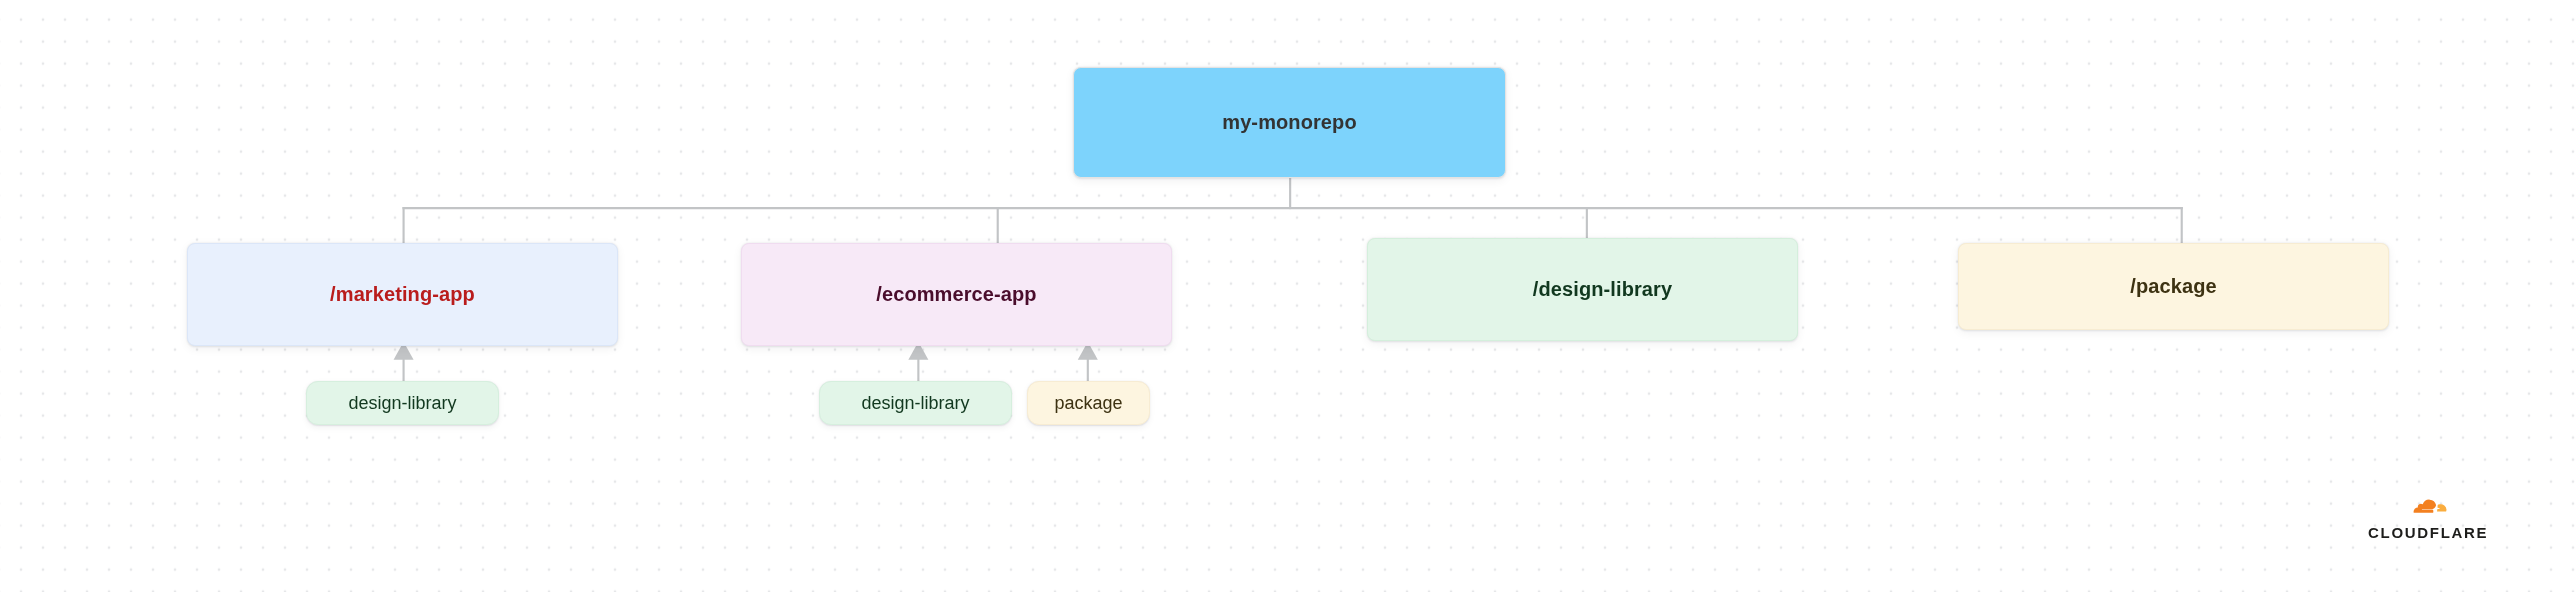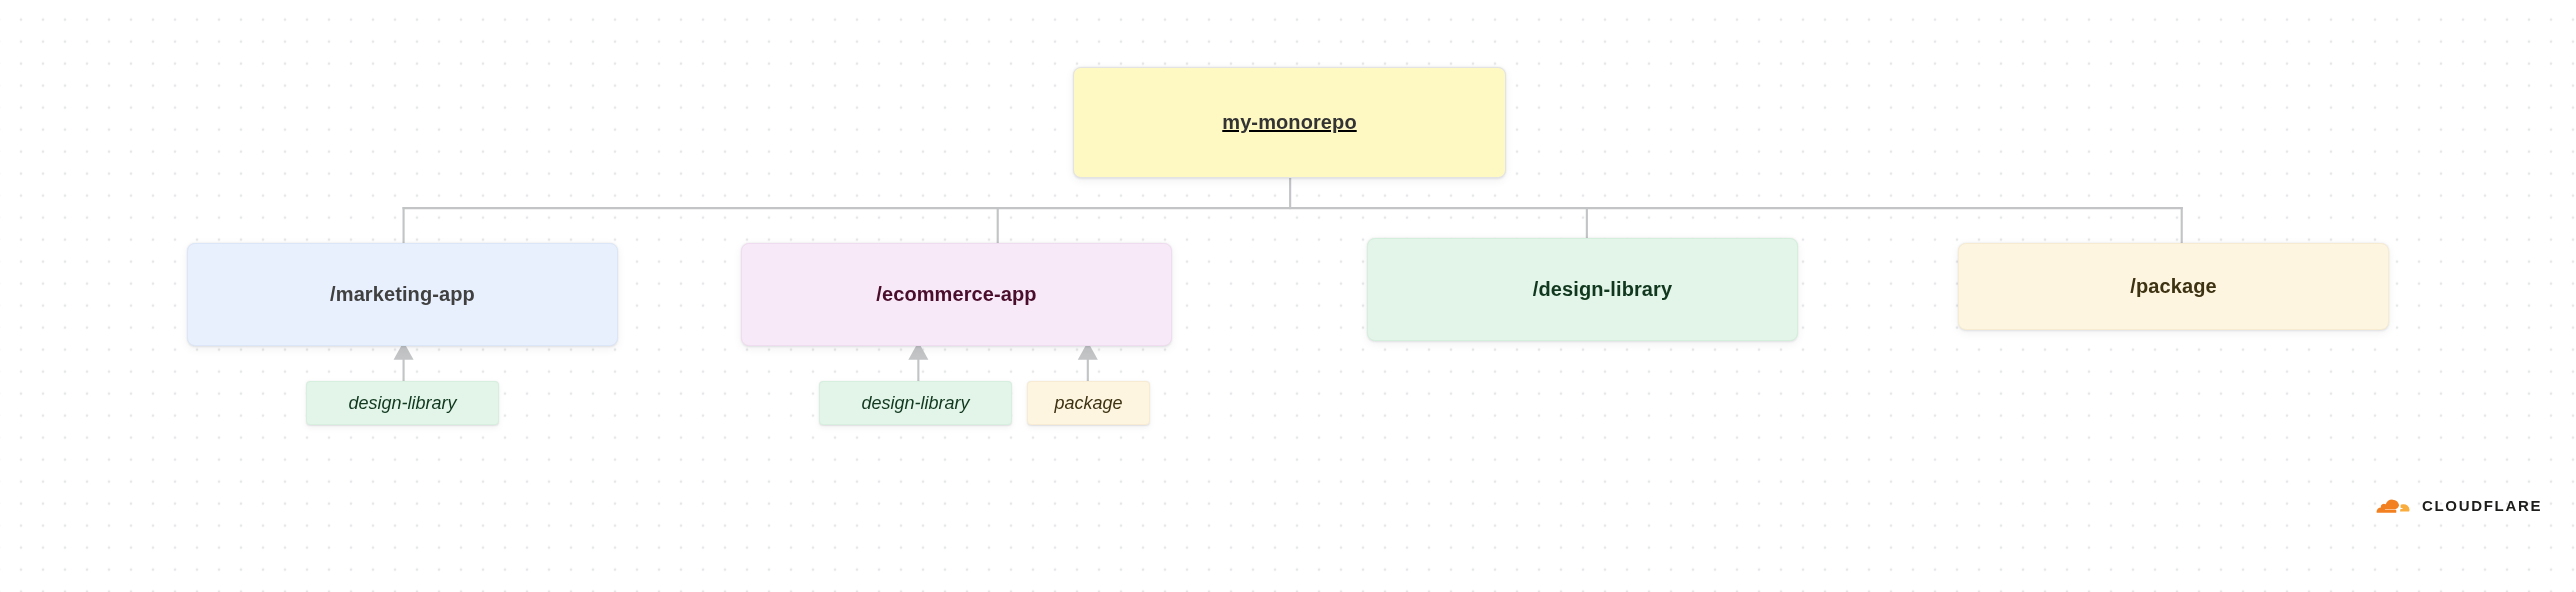--- a/index.html
+++ b/index.html
@@ -48,72 +48,71 @@
   }
 
   .node-label {
     font-weight:bold;
     letter-spacing:0.1px;
     white-space:nowrap;
   }
 
   
   .node.root {
-    background:#fef9c3;
+    background:#7dd3fc;
     border:0.7px solid #e3e3e3;
-    text-decoration:underline;
   }
   .node.root .node-label {
     font-size:20px;
     color:#333333;
   }
 
   
   .node.app .node-label { font-size:20px; }
 
   .node.blue   { background:#e8f0fd; border:0.7px solid #dbe6f8; }
-  .node.blue   .node-label { color:#404040; }
+  .node.blue   .node-label { color:#b91c1c; }
 
   .node.pink   { background:#f7e9f7; border:0.7px solid #f0dcf0; }
   .node.pink   .node-label { color:#4a0d2c; }
 
   .node.green  { background:#e2f5e8; border:0.7px solid #d4efdc; }
   .node.green  .node-label { color:#11381f; }
 
   .node.cream  { background:#fdf5e0; border:0.7px solid #f7ecd2; }
   .node.cream  .node-label { color:#3d3212; }
 
   
   .chip {
     position:absolute;
     display:flex;
     align-items:center;
     justify-content:center;
-    border-radius:4px;
+    border-radius:12px;
     box-shadow:0 0.7px 1.4px rgba(20,25,40,.09), 0 2.1px 6.4px rgba(20,25,40,.05);
     white-space:nowrap;
-    font-style:italic;
   }
   .chip-label {
     font-size:18px;
     font-weight:normal;
   }
   .chip.green  { background:#e2f5e8; border:0.7px solid #d6efde; }
   .chip.green  .chip-label { color:#11381f; }
   .chip.cream  { background:#fdf5e0; border:0.7px solid #f7ecd3; }
   .chip.cream  .chip-label { color:#3d3212; }
 
   
   #cf-logo {
     position:absolute;
     left:2368px;
     top:494px;
     display:flex;
     align-items:center;
     gap:7.9px;
+    flex-direction:column;
   }
   #cf-wordmark {
     font-size:15px;
     font-weight:bold;
     letter-spacing:1.7px;
     color:#1d1d1b;
     line-height:1;
   }
 </style>
 </head>

